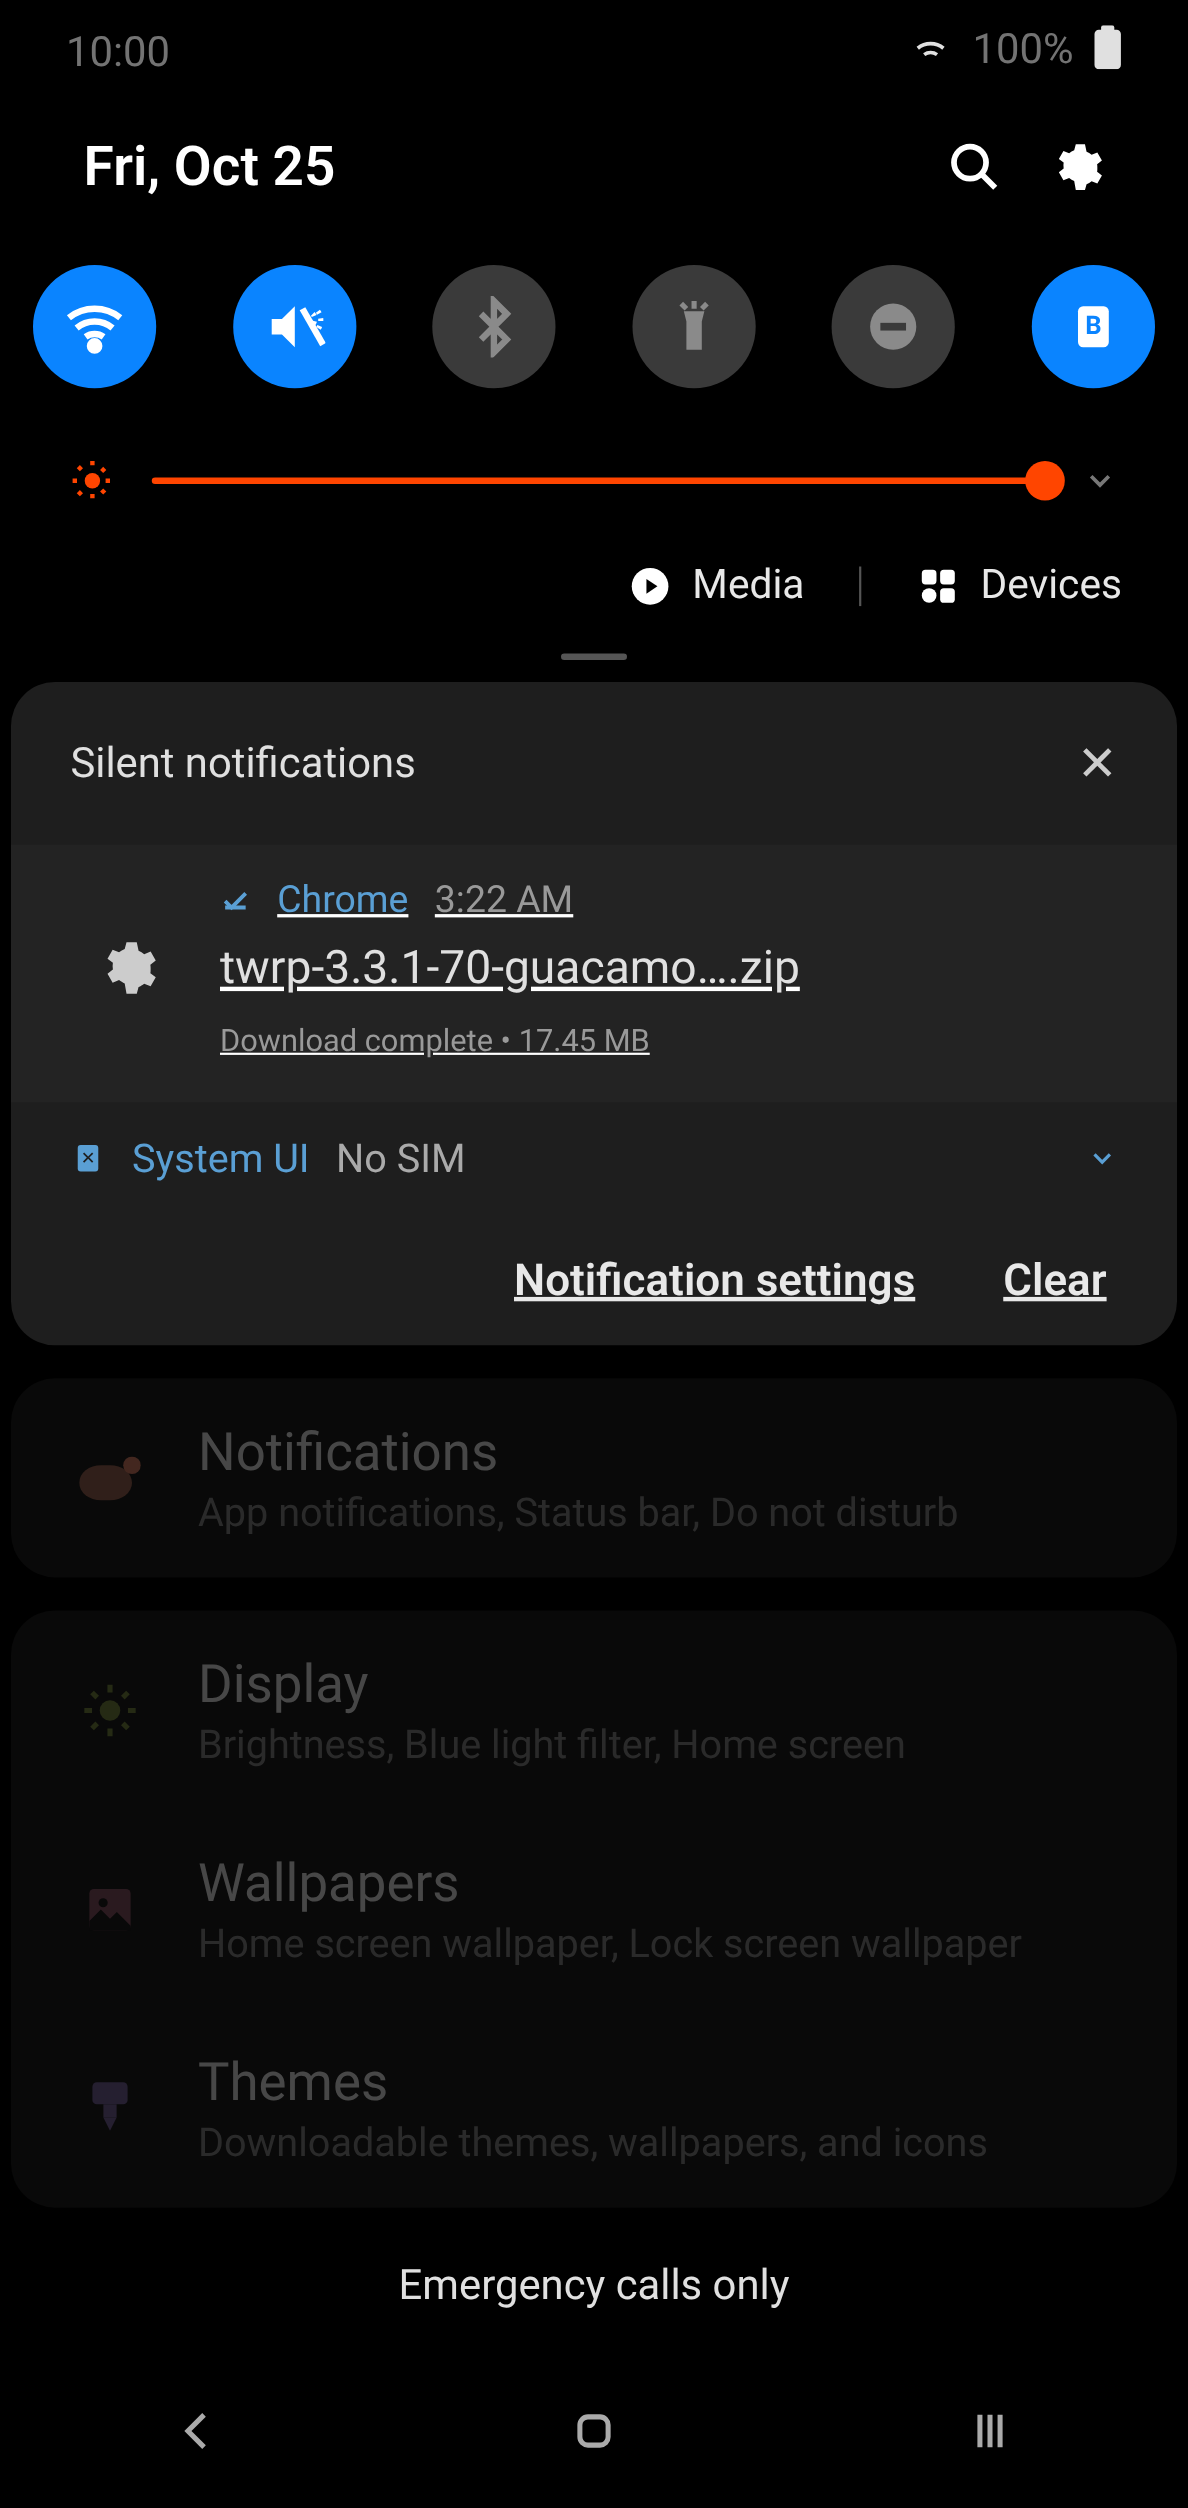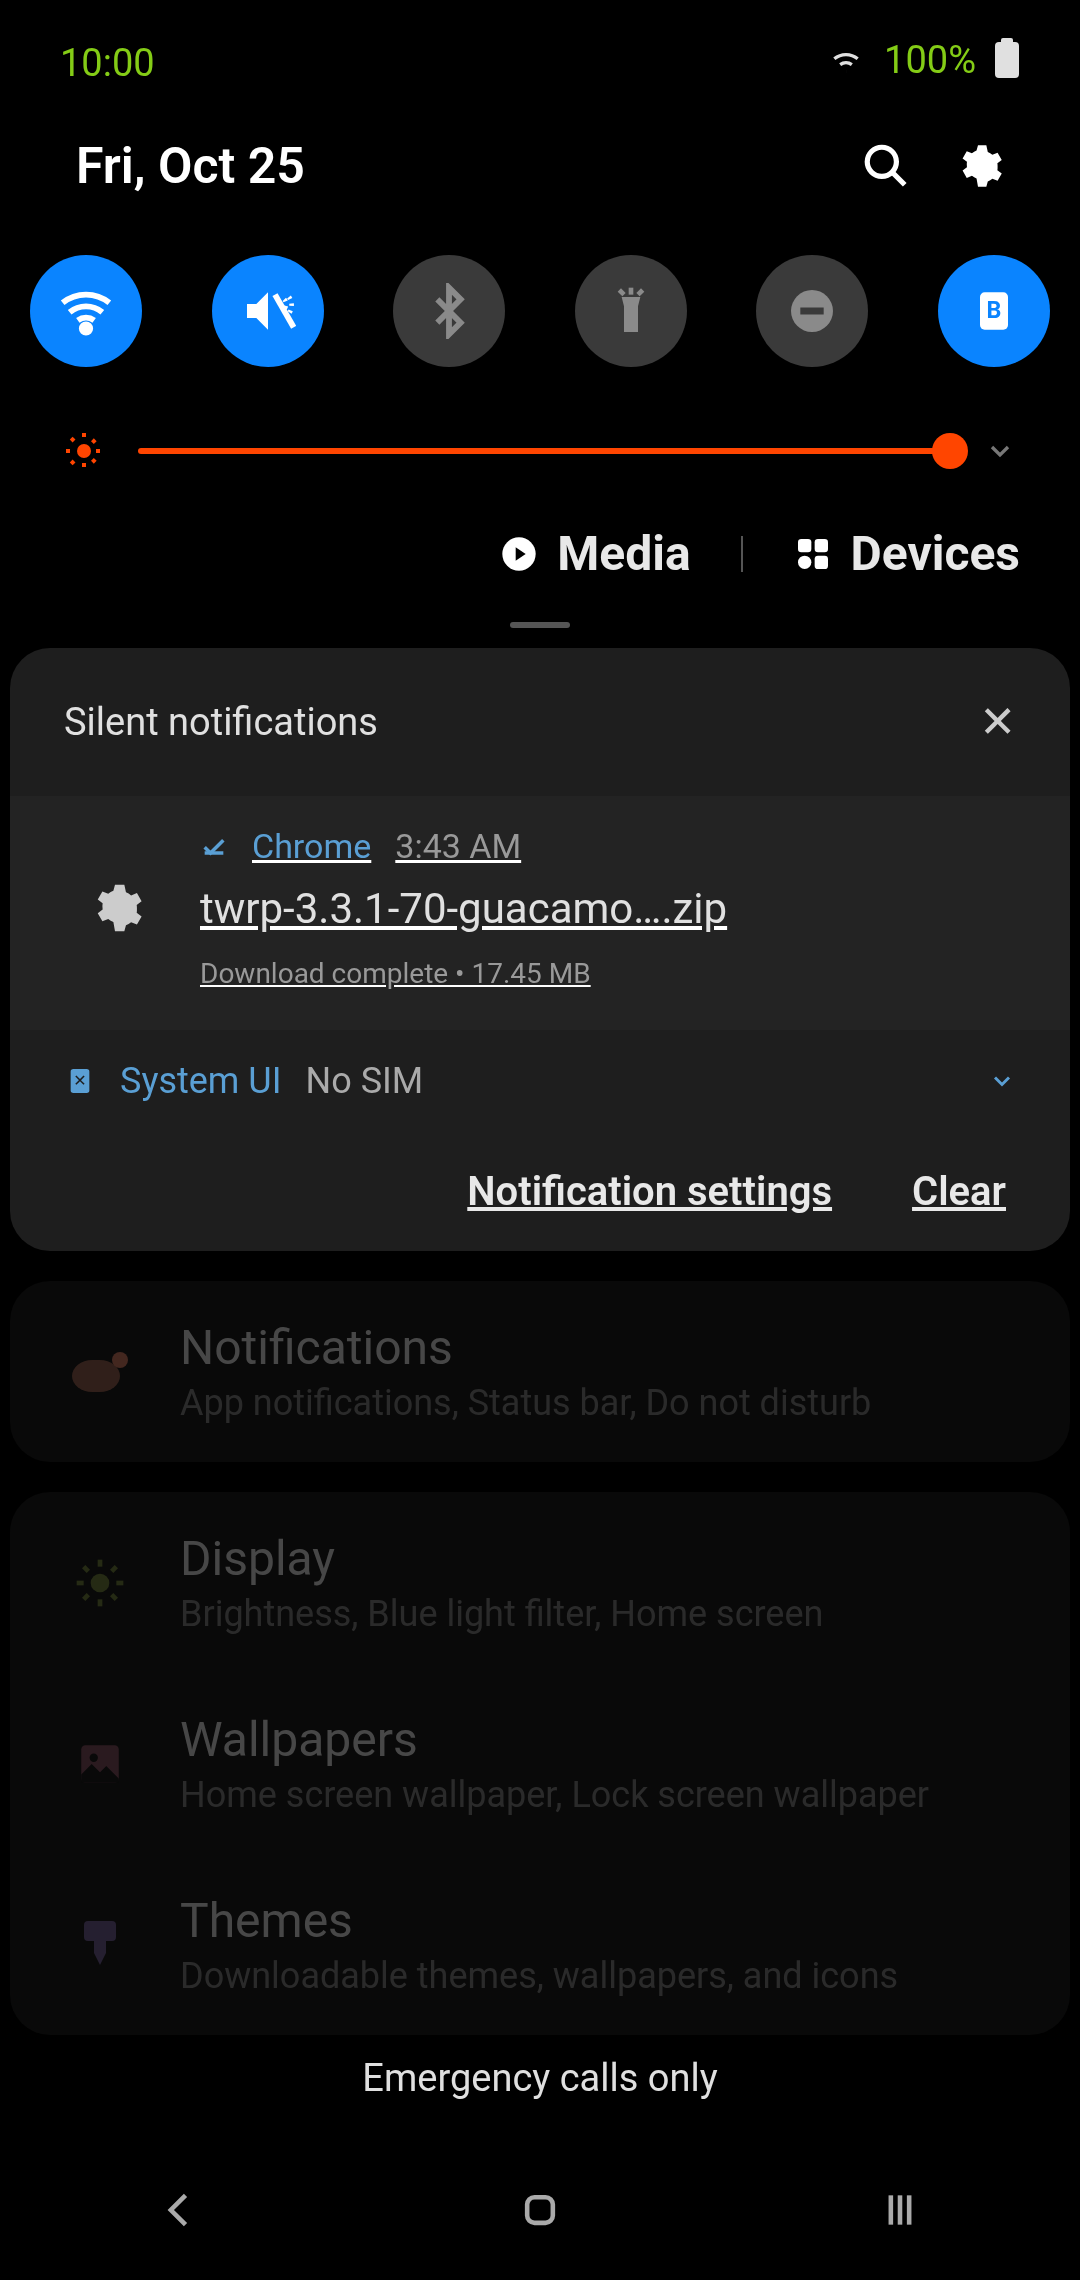--- a/index.html
+++ b/index.html
@@ -1,19 +1,19 @@
 <!DOCTYPE html>
 <html><head>
 <meta charset="utf-8">
 <style>
   * { margin: 0; padding: 0; box-sizing: border-box; font-family: -apple-system, BlinkMacSystemFont, 'Segoe UI', Roboto, sans-serif; }
   body { width: 1080px; height: 2280px; background: #000; color: #fff; overflow: hidden; position: relative; }
 
   
-  .status-bar { display: flex; justify-content: space-between; align-items: center; padding: 38px 60px 20px; font-size: 38px; color: #84cc16; gap: 25px; }
+  .status-bar { display: flex; justify-content: space-between; align-items: center; padding: 23px 60px 20px; font-size: 38px; color: #737373; gap: 25px; }
   .status-right { display: flex; align-items: flex-start; gap: 18px; }
   .status-right span { font-size: 38px; }
 
   
   .date-row { display: flex; justify-content: space-between; align-items: center; padding: 30px 76px; }
   .date-text { font-size: 50px; font-weight: 600; color: #fff; }
   .date-actions { display: flex; gap: 40px; }
   .icon-btn { width: 52px; height: 52px; display: flex; align-items: center; justify-content: center; cursor: pointer; }
 
   
@@ -24,21 +24,21 @@
   .toggle svg { width: 56px; height: 56px; }
 
   
   .brightness-row { display: flex; align-items: center; padding: 40px 60px 30px; gap: 30px; }
   .brightness-icon { width: 48px; height: 48px; display: flex; align-items: center; justify-content: center; }
   .brightness-track { flex: 1; height: 6px; background: #ff4500; border-radius: 3px; position: relative; }
   .brightness-thumb { position: absolute; right: 0; top: 50%; transform: translate(50%, -50%); width: 36px; height: 36px; background: #ff4500; border-radius: 50%; }
   .brightness-expand { width: 40px; display: flex; justify-content: center; }
 
   
-  .media-row { display: flex; justify-content: flex-end; align-items: center; gap: 50px; padding: 20px 60px 30px; font-size: 48px; color: #e8e8e8; font-weight: bold; }
+  .media-row { display: flex; justify-content: flex-end; align-items: center; gap: 50px; padding: 20px 60px 30px; font-size: 37px; color: #e8e8e8; }
   .media-item { display: flex; align-items: center; gap: 18px; cursor: pointer; }
   .media-divider { width: 2px; height: 36px; background: #555; }
 
   
   .handle { width: 60px; height: 6px; background: #555; border-radius: 3px; margin: 10px auto 20px; }
 
   
   .notif-panel { background: #1e1e1e; border-radius: 40px; margin: 0 10px; overflow: hidden; }
   .notif-header { display: flex; justify-content: space-between; align-items: center; padding: 48px 54px; font-size: 38px; color: #e0e0e0; }
   .close-x { font-size: 44px; cursor: pointer; color: #ccc; }
@@ -213,21 +213,21 @@
           <path d="M12 8a4 4 0 100 8 4 4 0 000-8zm9.4 4a7.7 7.7 0 00-.1-1.3l2.1-1.6-2-3.5-2.5 1a7.6 7.6 0 00-2.2-1.3L16 2h-4l-.7 2.6a7.6 7.6 0 00-2.2 1.3l-2.5-1-2 3.5 2.1 1.6a7.7 7.7 0 000 2.6l-2.1 1.6 2 3.5 2.5-1c.7.5 1.4 1 2.2 1.3L12 22h4l.7-2.6c.8-.3 1.5-.8 2.2-1.3l2.5 1 2-3.5-2.1-1.6c.1-.4.1-.9.1-1.3z"></path>
         </svg>
     </div>
     <div class="notif-body">
       <div class="notif-app-row">
         <svg width="28" height="28" viewBox="0 0 24 24" fill="none" stroke="#5a9fd4" stroke-width="3">
             <polyline points="4 13 9 18 20 7"></polyline>
             <line x1="4" y1="18" x2="20" y2="18"></line>
           </svg>
         <span>Chrome</span>
-        <span class="notif-time">3:43 AM</span>
+        <span class="notif-time">3:22 AM</span>
       </div>
       <div class="notif-title">twrp-3.3.1-70-guacamo….zip</div>
       <div class="notif-sub">Download complete • 17.45 MB</div>
     </div>
   </div>
 
   <div class="notif-sys">
     <div class="notif-sys-left">
       <svg width="32" height="32" viewBox="0 0 24 24">
           <rect x="5" y="3" width="14" height="18" rx="2" fill="#5a9fd4"></rect>

